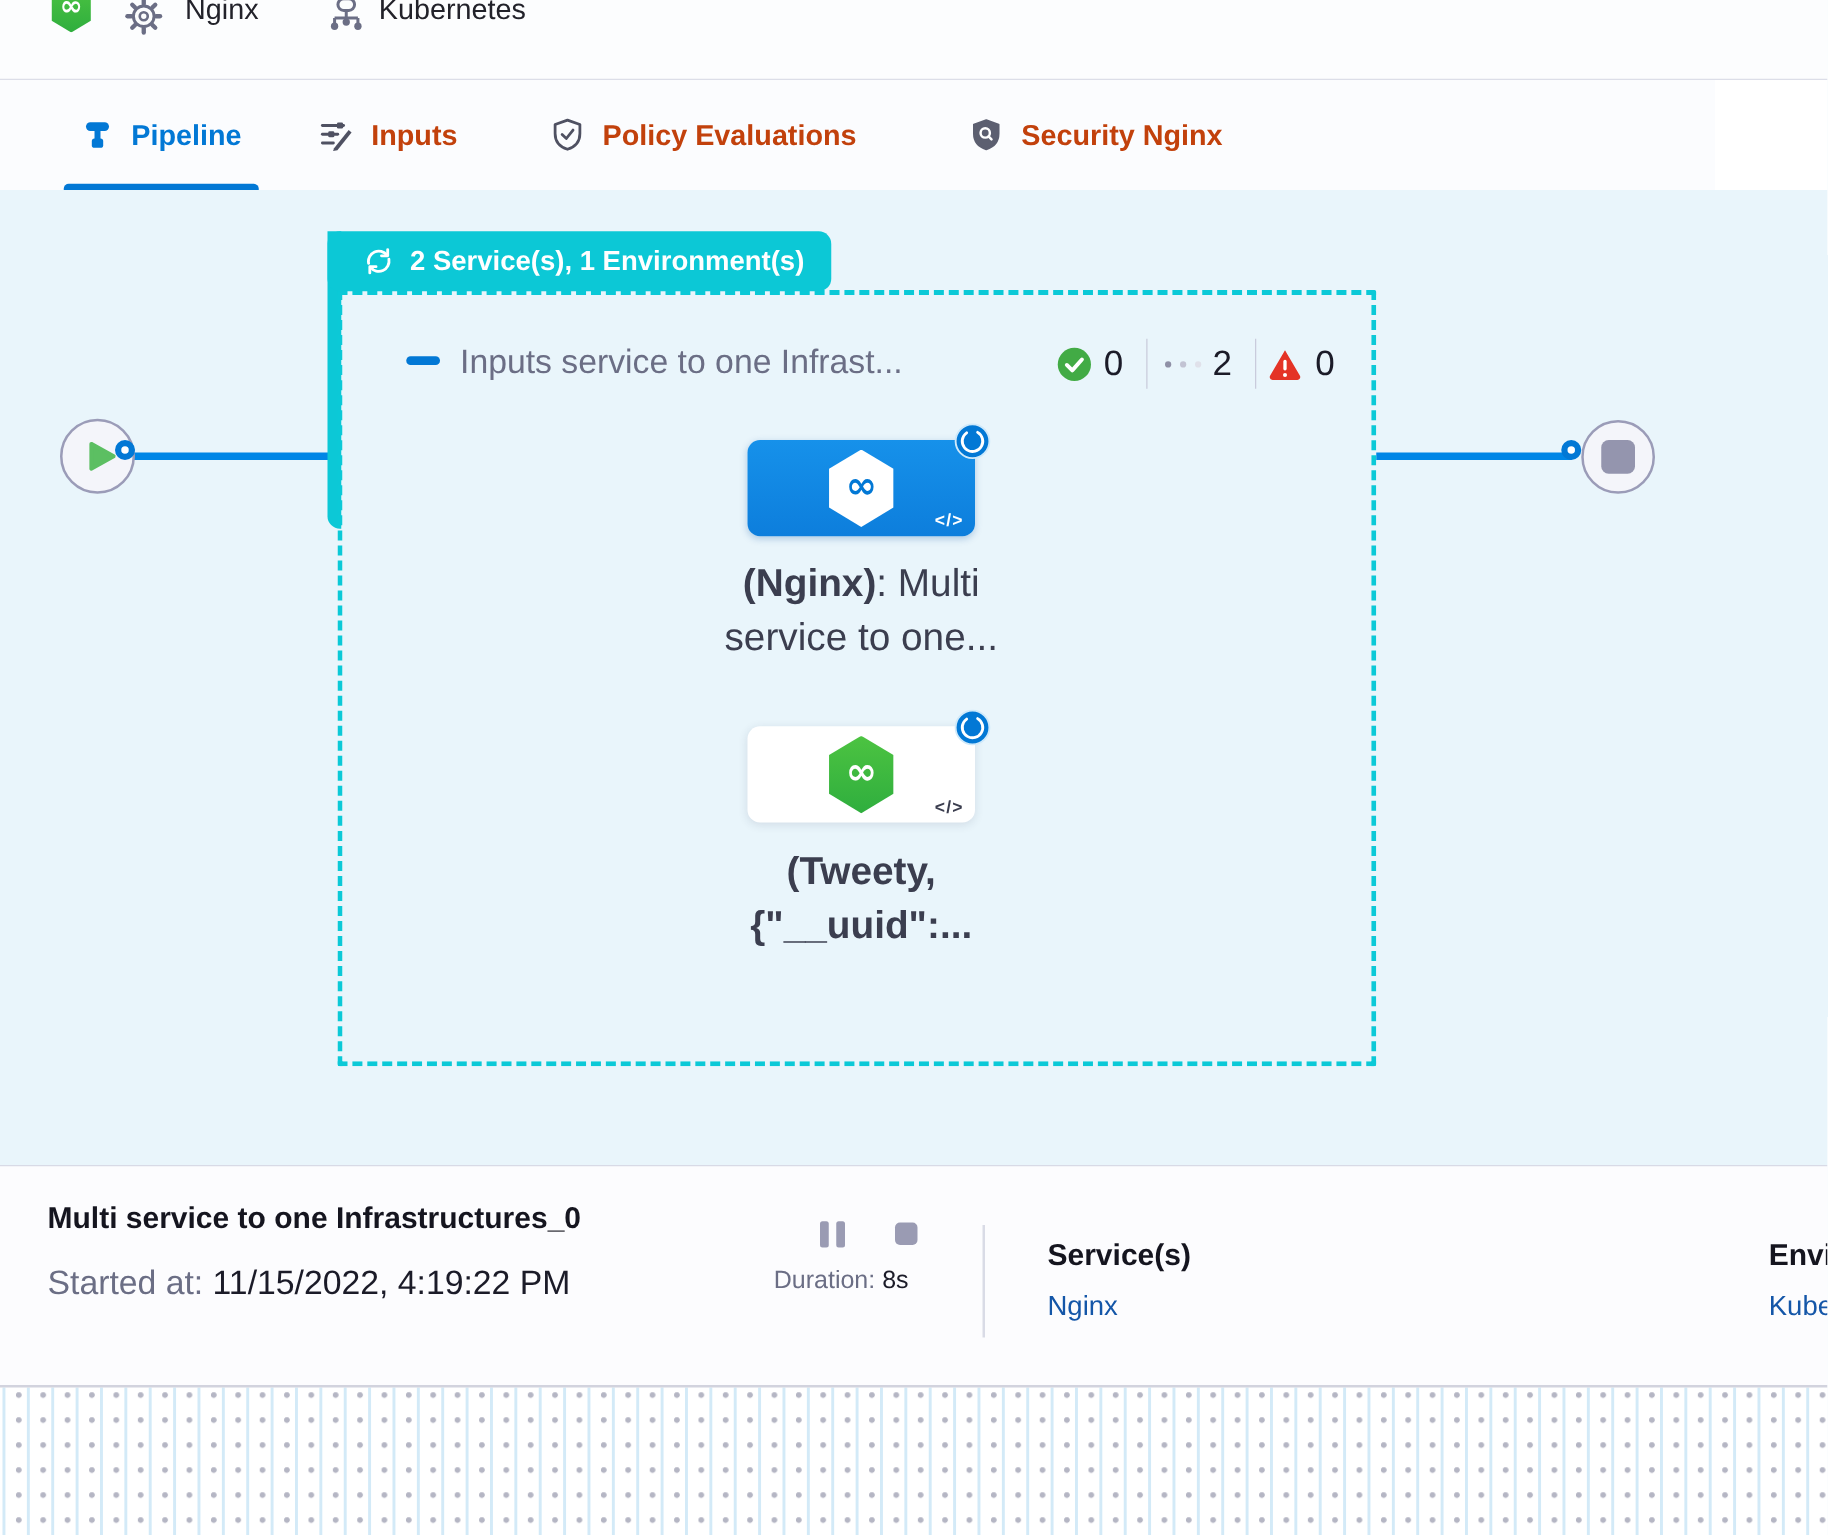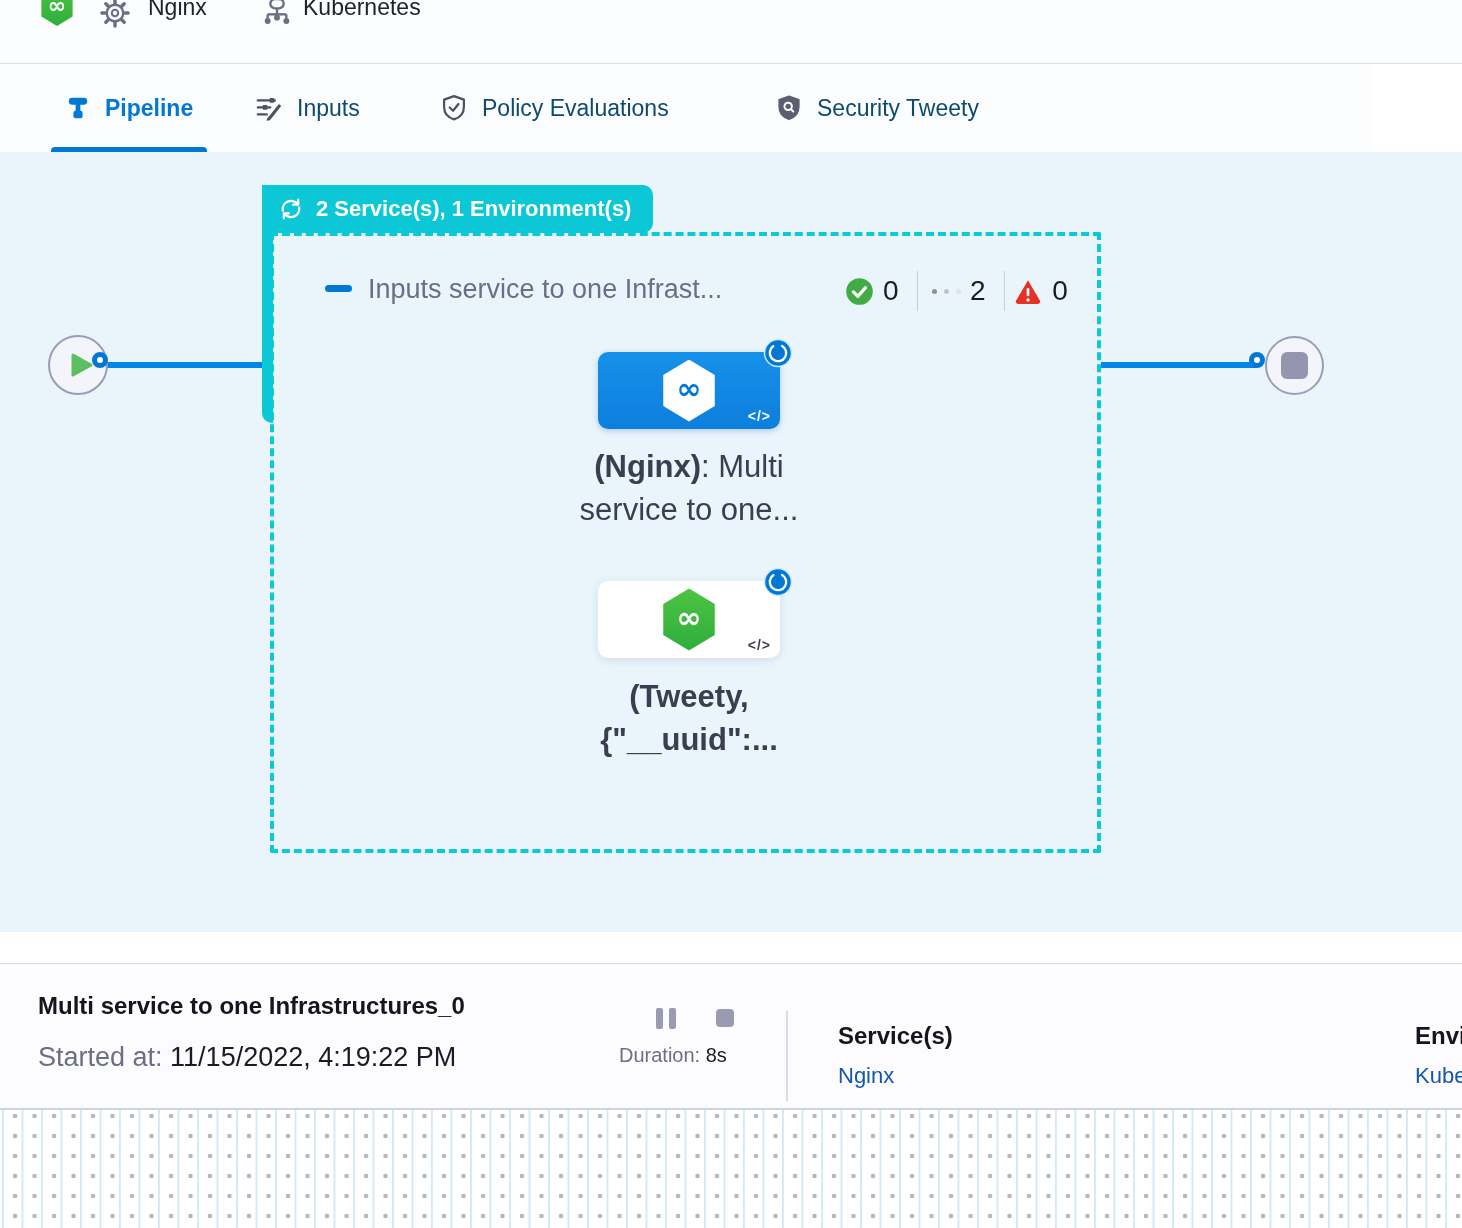--- a/index.html
+++ b/index.html
@@ -15,31 +15,31 @@
     clip-path:polygon(50% 0,96% 25%,96% 75%,50% 100%,4% 75%,4% 25%);
     display:flex; align-items:center; justify-content:center; }
   .topbar .hexlogo span { color:#fff; font-size:22px; font-weight:bold; line-height:1;
     font-family:"DejaVu Sans", sans-serif; margin-top:-2px; }
   .crumb-ico { position:absolute; top:-3px; }
   .crumb-txt { position:absolute; top:-6px; font-size:23px; font-weight:500; color:#22222a; white-space:nowrap; }
 
   
   .tabbar { position:absolute; left:0; top:64px; width:1372px; height:88px; background:#fbfcfe; }
   .tab { position:absolute; top:0; height:88px; display:flex; align-items:center; gap:14px; cursor:pointer; }
-  .tab .tab-label { font-size:23px; color:#0c4a6e; font-weight:400; white-space:nowrap; }
+  .tab .tab-label { font-size:23px; color:#c2410c; font-weight:700; white-space:nowrap; }
   .tab.active .tab-label { color:#0278d5; font-weight:700; }
   .tab .underline { position:absolute; left:-14px; right:-14px; bottom:0; height:5px;
     background:#0278d5; border-radius:4px 4px 0 0; }
 
   
   .canvas { position:absolute; left:0; top:152px; width:1462px; height:780px; background:#e9f5fb; }
 
   .loop-bar { position:absolute; left:262px; top:33px; width:11px; height:238px;
     background:#0cc8d6; border-radius:0 0 0 10px; }
-  .loop-badge { position:absolute; left:262px; top:33px; height:48px; padding:0 22px 0 16px;
+  .loop-badge { position:absolute; left:262px; top:33px; height:48px; padding:0 22px 0 28px;
     background:#0cc8d6; border-radius:10px; display:flex; align-items:center; gap:12px; cursor:pointer; }
   .loop-badge .badge-label { color:#fff; font-size:22px; font-weight:600; white-space:nowrap; }
 
   .dashed-box { position:absolute; left:270px; top:80px; width:831px; height:621px;
     border:4px dashed #0bc9d7; border-radius:2px; }
 
   .collapse-minus { position:absolute; left:325px; top:133px; width:27px; height:7px;
     background:#0278d5; border-radius:3.5px; cursor:pointer; }
   .group-title { position:absolute; left:368px; top:122px; font-size:27px; color:#6b6e85; white-space:nowrap; }
 
@@ -78,21 +78,21 @@
   .round-node.start { left:48px; top:183px; }
   .round-node.end { left:1265px; top:184px; width:59px; height:59px; }
   .stop-square { width:27px; height:27px; border-radius:6px; background:#9495ae; }
 
   .conn-line { position:absolute; height:6px; background:#0086e6; top:210px; }
   .conn-ring { position:absolute; width:16px; height:16px; background:#fff;
     border:5px solid #0278d5; border-radius:50%; top:200px; }
 
   
   .execbar { position:absolute; left:0; top:932px; width:1462px; height:224px;
-    background:#fcfcfe; border-top:1px solid #d8dae6; overflow:hidden;margin-top:31px; }
+    background:#fcfcfe; border-top:1px solid #d8dae6; overflow:hidden; }
   .exec-title { position:absolute; left:38px; top:28px; font-size:24px; font-weight:700; color:#15151f; white-space:nowrap; }
   .exec-started { position:absolute; left:38px; top:78px; font-size:27px; white-space:nowrap; }
   .lbl-gray { color:#6b6e85; }
   .lbl-dark { color:#1b1b28; }
   .ctl-pause { position:absolute; left:656px; top:44px; display:flex; gap:6px; cursor:pointer; }
   .ctl-pause i { width:7px; height:21px; background:#9a9bb3; border-radius:2px; display:block; }
   .ctl-stop { position:absolute; left:716px; top:45px; width:18px; height:18px; background:#9a9bb3; border-radius:4px; cursor:pointer; }
   .exec-duration { position:absolute; left:619px; top:80px; font-size:20px; white-space:nowrap; }
   .exec-vdiv { position:absolute; left:786px; top:47px; width:1.5px; height:90px; background:#d9dbe6; }
   .exec-col { position:absolute; top:58px; }
@@ -176,21 +176,21 @@
         <polyline points="8.3,11.6 11.2,14.4 15.8,8.6" fill="none" stroke="#4f5162" stroke-width="1.9" stroke-linecap="round" stroke-linejoin="round"></polyline>
       </svg>
       <span class="tab-label">Policy Evaluations</span>
     </div>
     <div class="tab" style="left:775px">
       <svg width="28" height="28" viewBox="0 0 24 24">
         <path d="M12 1.8 L20.5 4.8 V11 C20.5 16.6 17 20.3 12 21.8 C7 20.3 3.5 16.6 3.5 11 V4.8 Z" fill="#5c5f70" stroke="#5c5f70" stroke-width="1.2" stroke-linejoin="round"></path>
         <circle cx="11.3" cy="10.6" r="3.2" fill="none" stroke="#fff" stroke-width="1.7"></circle>
         <line x1="13.6" y1="13" x2="15.6" y2="15" stroke="#fff" stroke-width="1.7" stroke-linecap="round"></line>
       </svg>
-      <span class="tab-label">Security Tweety</span>
+      <span class="tab-label">Security Nginx</span>
     </div>
   </div>
 
   <div class="canvas">
 
     <div class="conn-line" style="left:104px; width:160px;"></div>
     <div class="conn-line" style="left:1101px; width:156px;"></div>
 
     <div class="loop-bar"></div>
 

